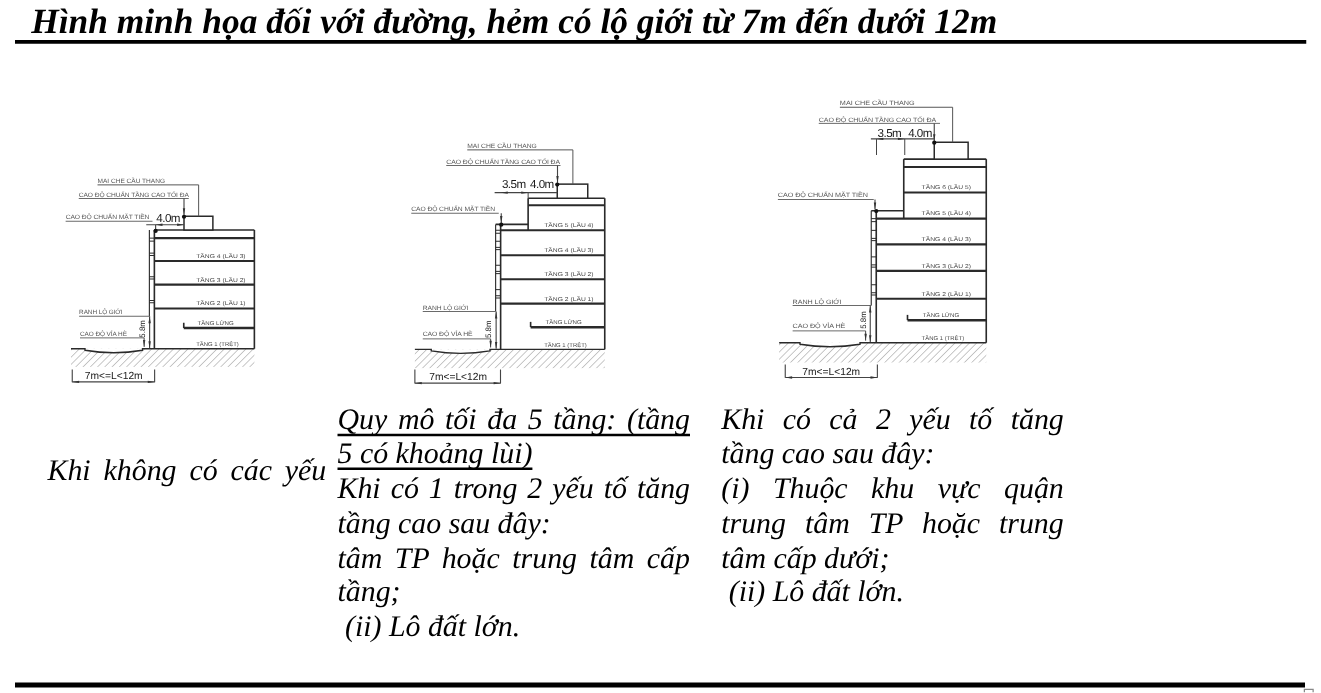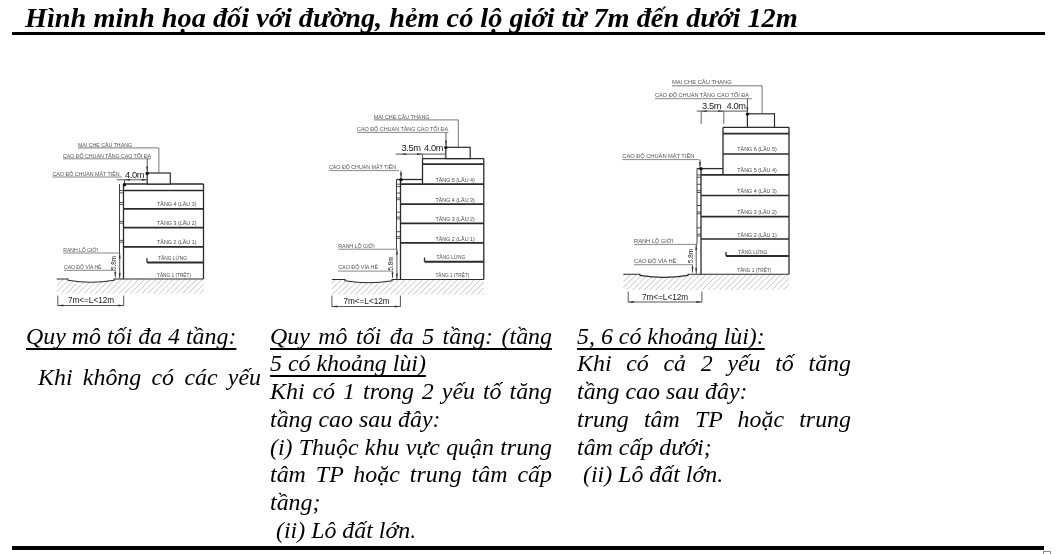--- a/index.html
+++ b/index.html
@@ -17,42 +17,38 @@
 svg text{font-family:"Liberation Sans",sans-serif;}
 </style>
 </head>
 <body>
 <div id="page">
   <div class="abs" id="title">Hình minh họa đối với đường, hẻm có lộ giới từ 7m đến dưới 12m</div>
   <div class="abs rule" style="left:12px;top:32px;width:1033px;height:3.4px;"></div>
   <div class="abs rule" style="left:12px;top:546px;width:1032px;height:4px;"></div>
   <div class="abs" style="left:1043px;top:551px;width:6px;height:6px;border:1px solid #888;"></div>
 
-  <div class="abs col" style="left:26px;top:322.8px;width:223px;">
-    <div><u>Quy mô tối đa 4 tầng:</u></div>
-  </div>
   <div class="abs col" style="left:38px;top:363.8px;width:223px;">
     <div class="jl">Khi không có các yếu</div>
   </div>
 
   <div class="abs col" style="left:270px;top:322.8px;width:282px;">
     <div class="jl"><u>Quy mô tối đa 5 tầng: (tầng</u></div>
     <div><u>5 có khoảng lùi)</u></div>
     <div class="jl">Khi có 1 trong 2 yếu tố tăng</div>
     <div>tầng cao sau đây:</div>
-    <div class="jl">(i) Thuộc khu vực quận trung</div>
     <div class="jl">tâm TP hoặc trung tâm cấp</div>
     <div>tầng;</div>
     <div>&nbsp;(ii) Lô đất lớn.</div>
   </div>
 
   <div class="abs col" style="left:577px;top:322.8px;width:274px;">
-    <div><u>5, 6 có khoảng lùi):</u></div>
     <div class="jl">Khi có cả 2 yếu tố tăng</div>
     <div>tầng cao sau đây:</div>
+    <div class="jl">(i) Thuộc khu vực quận</div>
     <div class="jl">trung tâm TP hoặc trung</div>
     <div>tâm cấp dưới;</div>
     <div>&nbsp;(ii) Lô đất lớn.</div>
   </div>
 
   <svg class="abs" style="left:0;top:0;" width="1057" height="320" viewBox="0 0 1057 320">
   <defs>
     <pattern id="hatch" width="4.1" height="4.1" patternUnits="userSpaceOnUse" patternTransform="rotate(45)">
       <line x1="0" y1="0" x2="0" y2="4.1" stroke="#979797" stroke-width="0.85"></line>
     </pattern>

